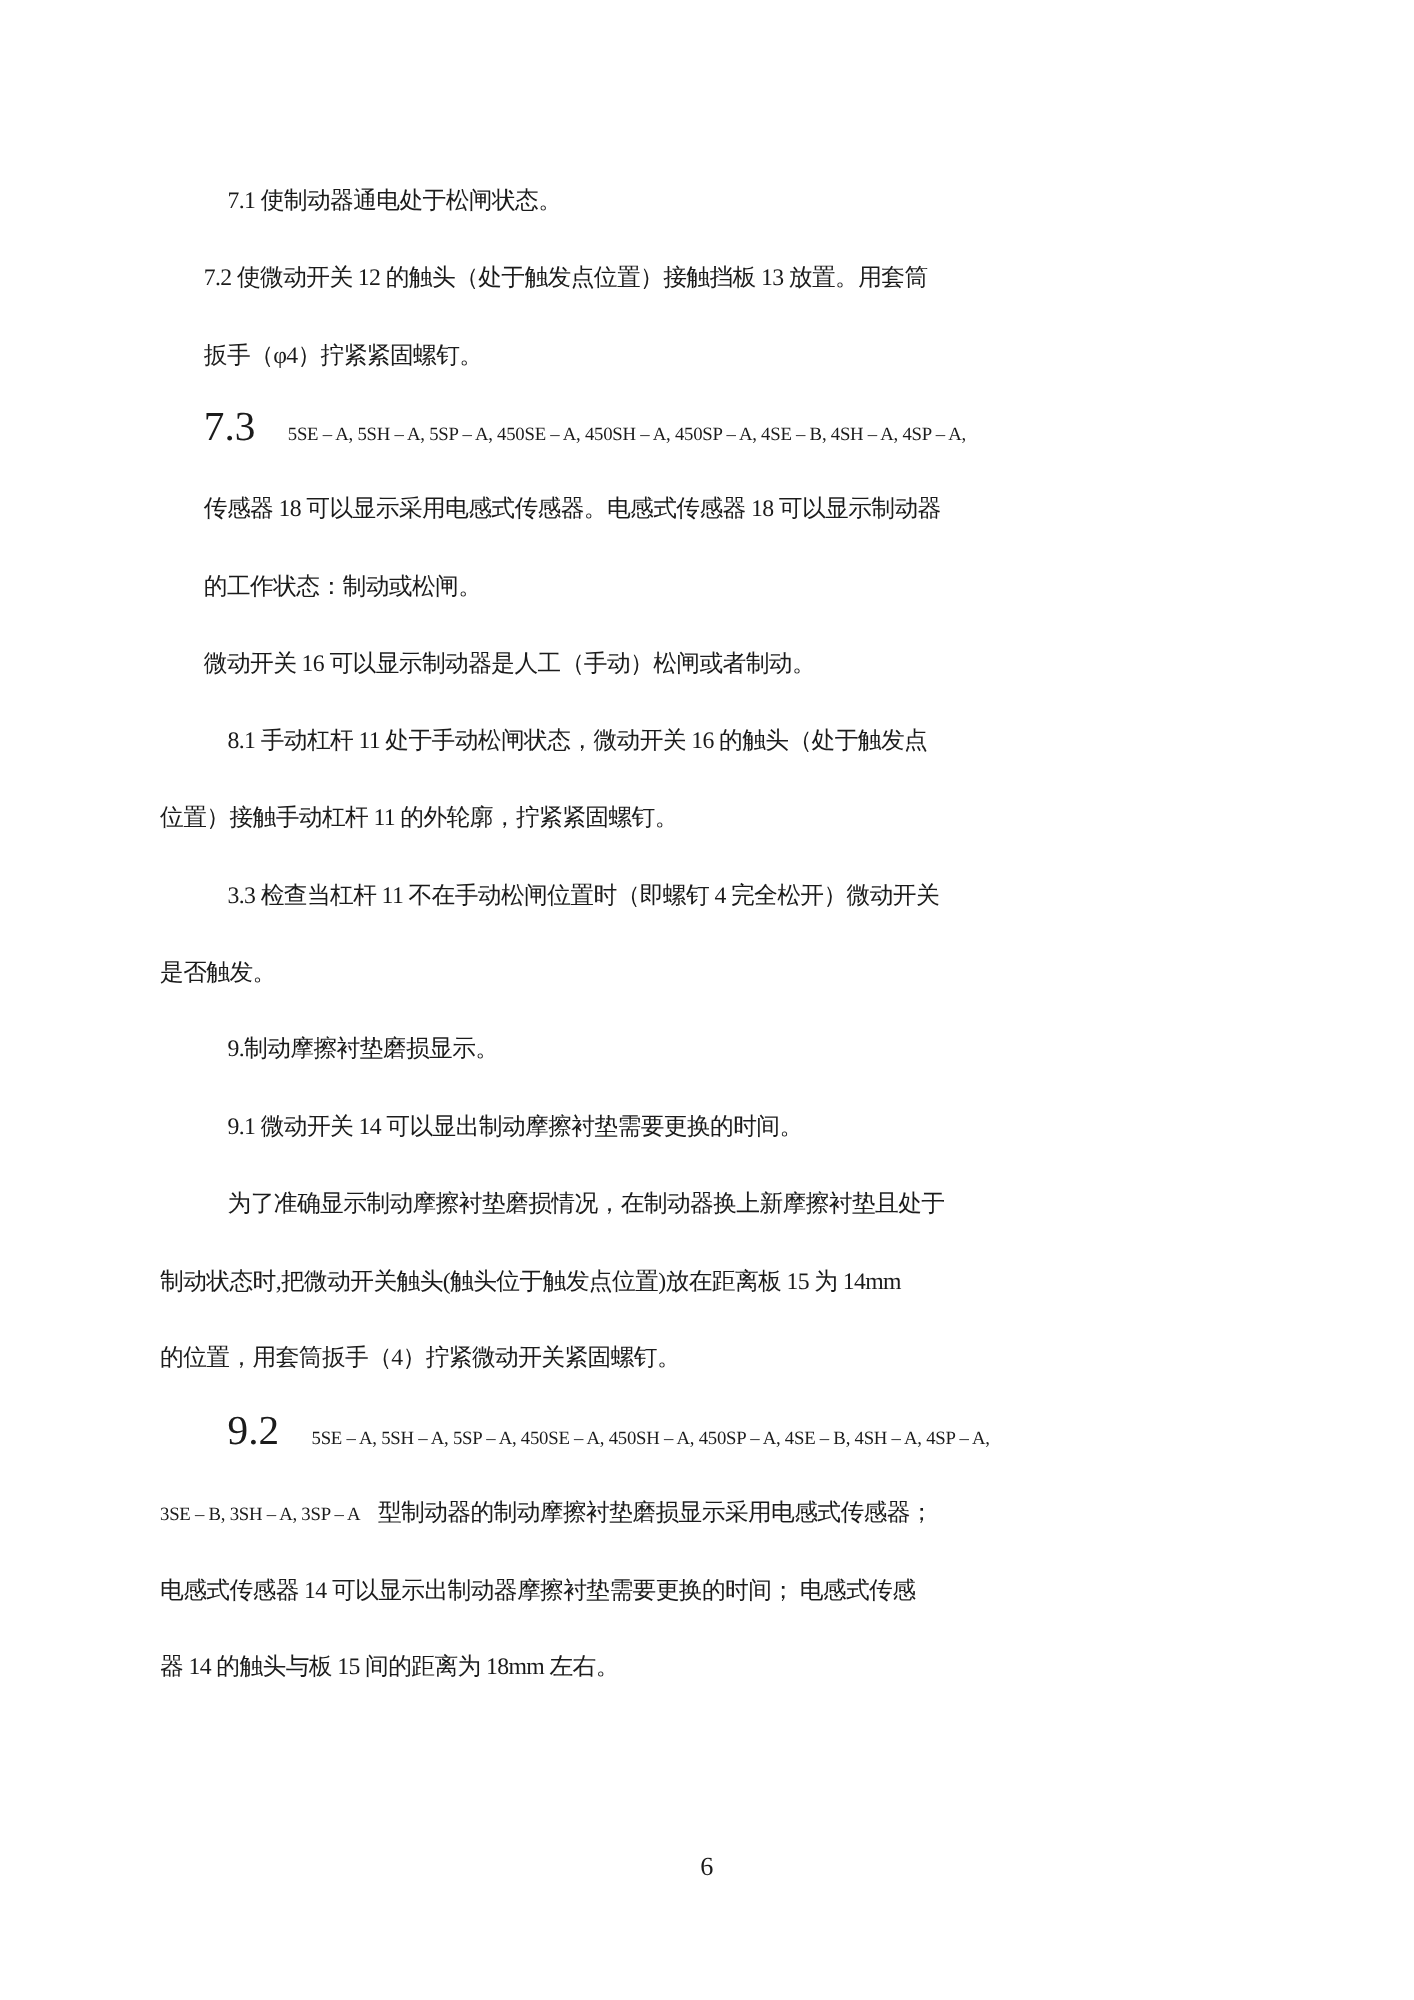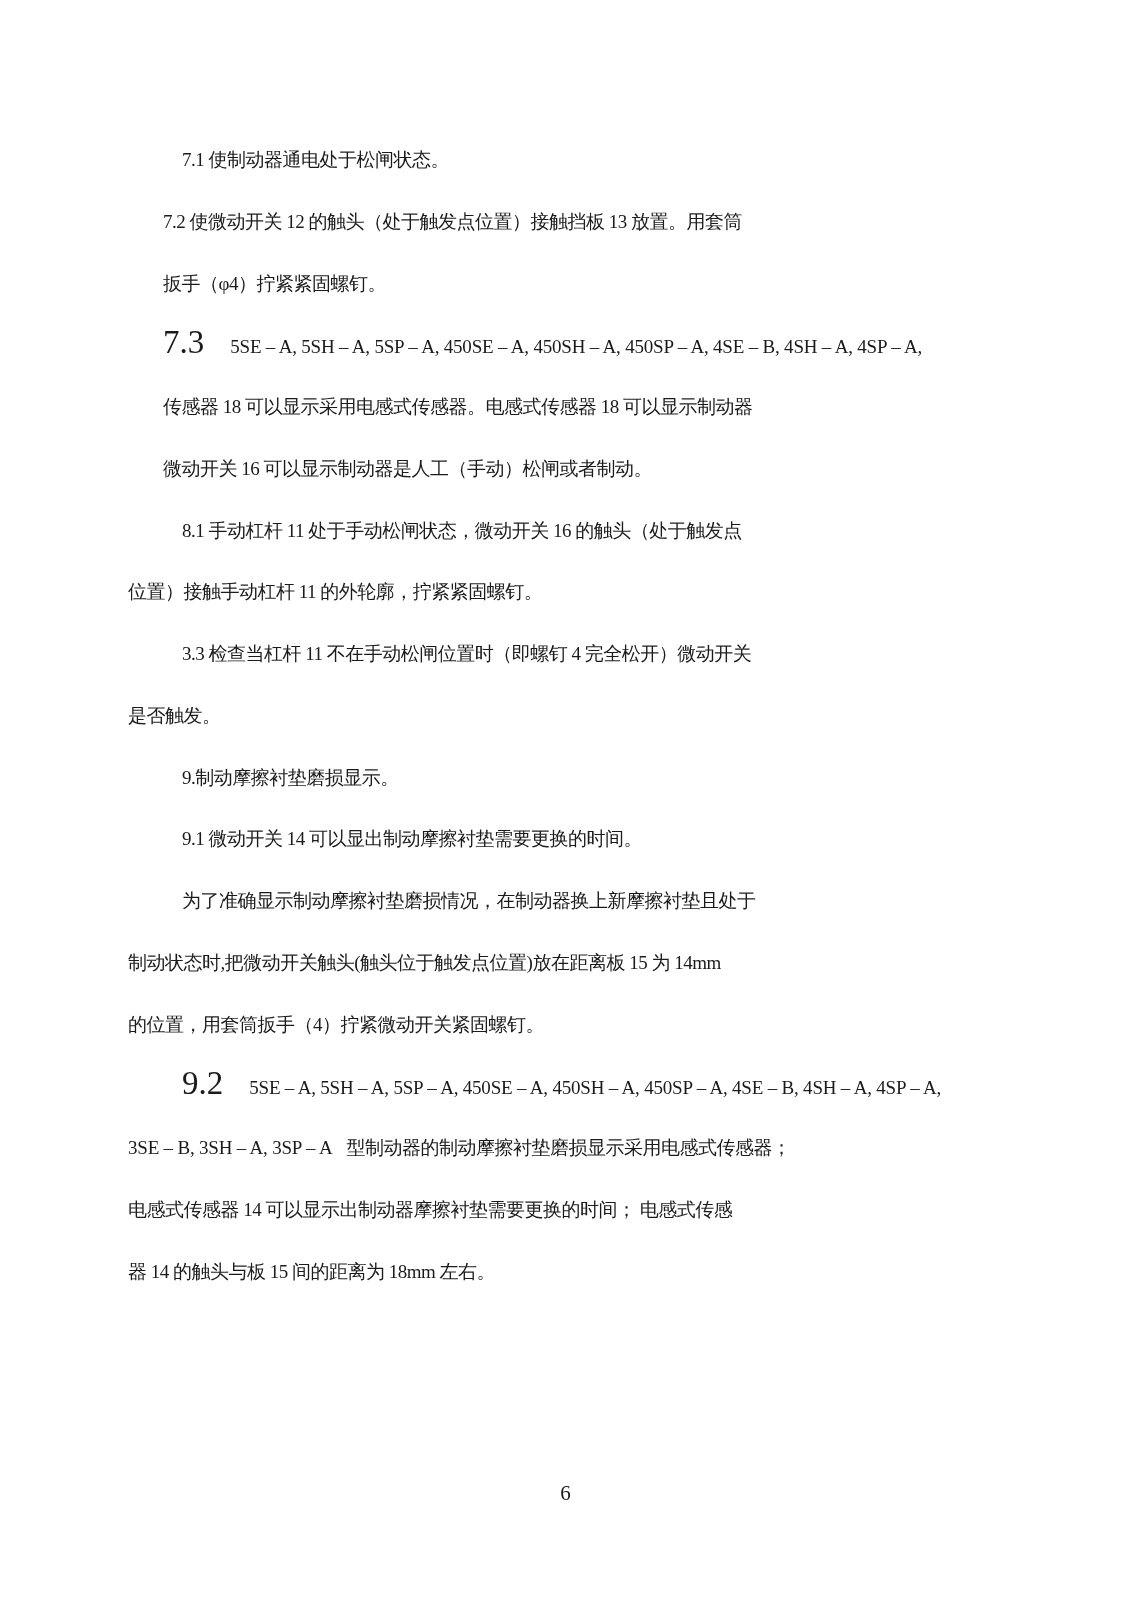--- a/index.html
+++ b/index.html
@@ -36,21 +36,21 @@
   .seg-cn {
     font-size: 19px;
     text-align: right;
   }
   .seg-num {
     font-size: 33px;
     margin-right: 26px;
     letter-spacing: 0;
   }
   .seg-latin {
-    font-size: 19px;
+    font-size: 15px;
     letter-spacing: -0.2px;
   }
   .seg-latin.lead {
     margin-right: 14px;
   }
   .page-number {
     position: absolute;
     top: 1478px;
     left: 0;
     width: 100%;
@@ -70,20 +70,21 @@
 
     <div class="line i1"><span class="seg-cn">7.2 使微动开关 12 的触头（处于触发点位置）接触挡板 13 放置。用套筒</span></div>
 
     <div class="line i1"><span class="seg-cn">扳手（φ4）拧紧紧固螺钉。</span></div>
 
     <div class="line i1"><span class="seg-num">7.3</span><span class="seg-latin">5SE – A, 5SH – A, 5SP – A, 450SE – A, 450SH – A, 450SP – A, 4SE – B, 4SH – A, 4SP – A,</span></div>
 
 
     <div class="line i1"><span class="seg-cn">传感器 18 可以显示采用电感式传感器。电感式传感器 18 可以显示制动器</span></div>
 
+    <div class="line i1"><span class="seg-cn">的工作状态：制动或松闸。</span></div>
 
 
     <div class="line i1"><span class="seg-cn">微动开关 16 可以显示制动器是人工（手动）松闸或者制动。</span></div>
 
     <div class="line i2"><span class="seg-cn">8.1 手动杠杆 11 处于手动松闸状态，微动开关 16 的触头（处于触发点</span></div>
 
     <div class="line i0"><span class="seg-cn">位置）接触手动杠杆 11 的外轮廓，拧紧紧固螺钉。</span></div>
 
     <div class="line i2"><span class="seg-cn">3.3 检查当杠杆 11 不在手动松闸位置时（即螺钉 4 完全松开）微动开关</span></div>
 

